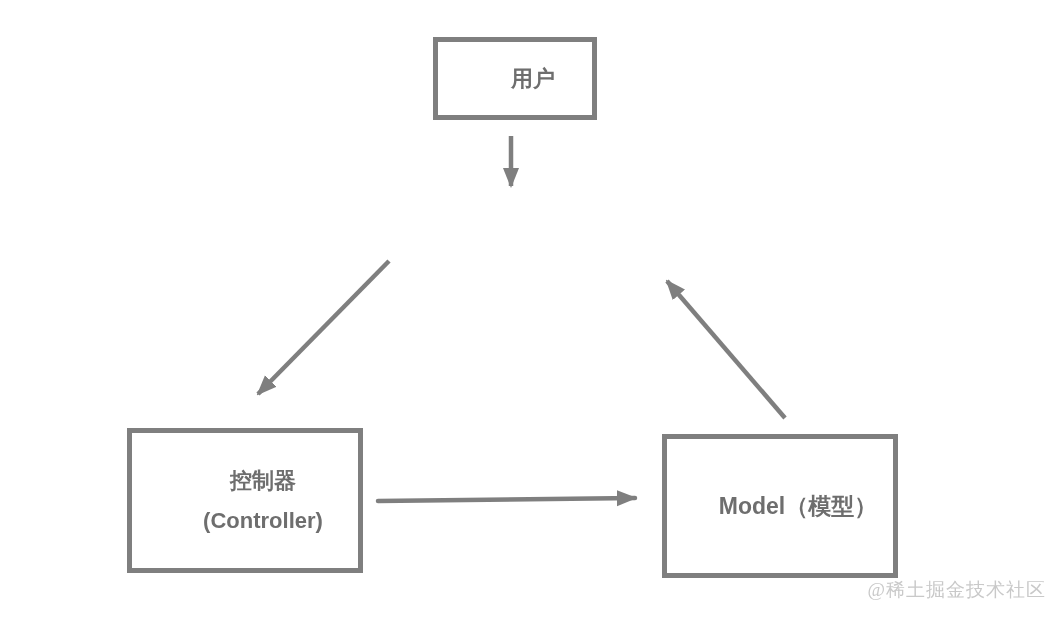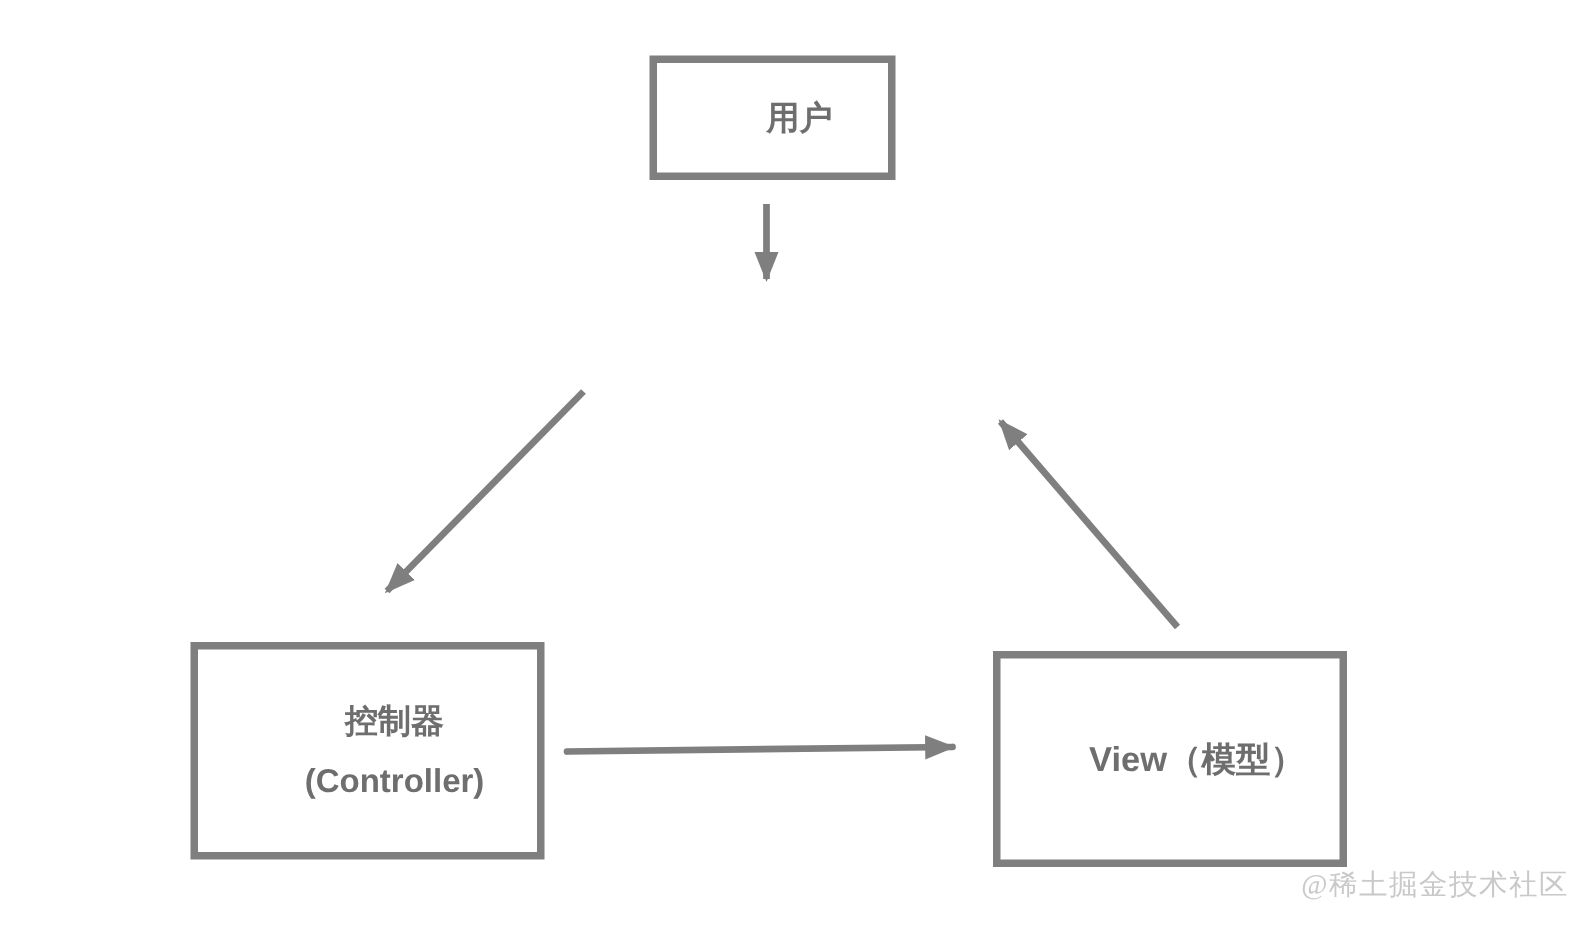--- a/index.html
+++ b/index.html
@@ -71,18 +71,18 @@
     <span>用户</span>
   </div>
 
 
   <div class="node node-controller">
     <span>控制器</span>
     <span>(Controller)</span>
   </div>
 
   <div class="node node-model">
-    <span>View（模型）</span>
+    <span>Model（模型）</span>
   </div>
 
   <div class="watermark">@稀土掘金技术社区</div>
 
 </div>
 
 </body></html>

